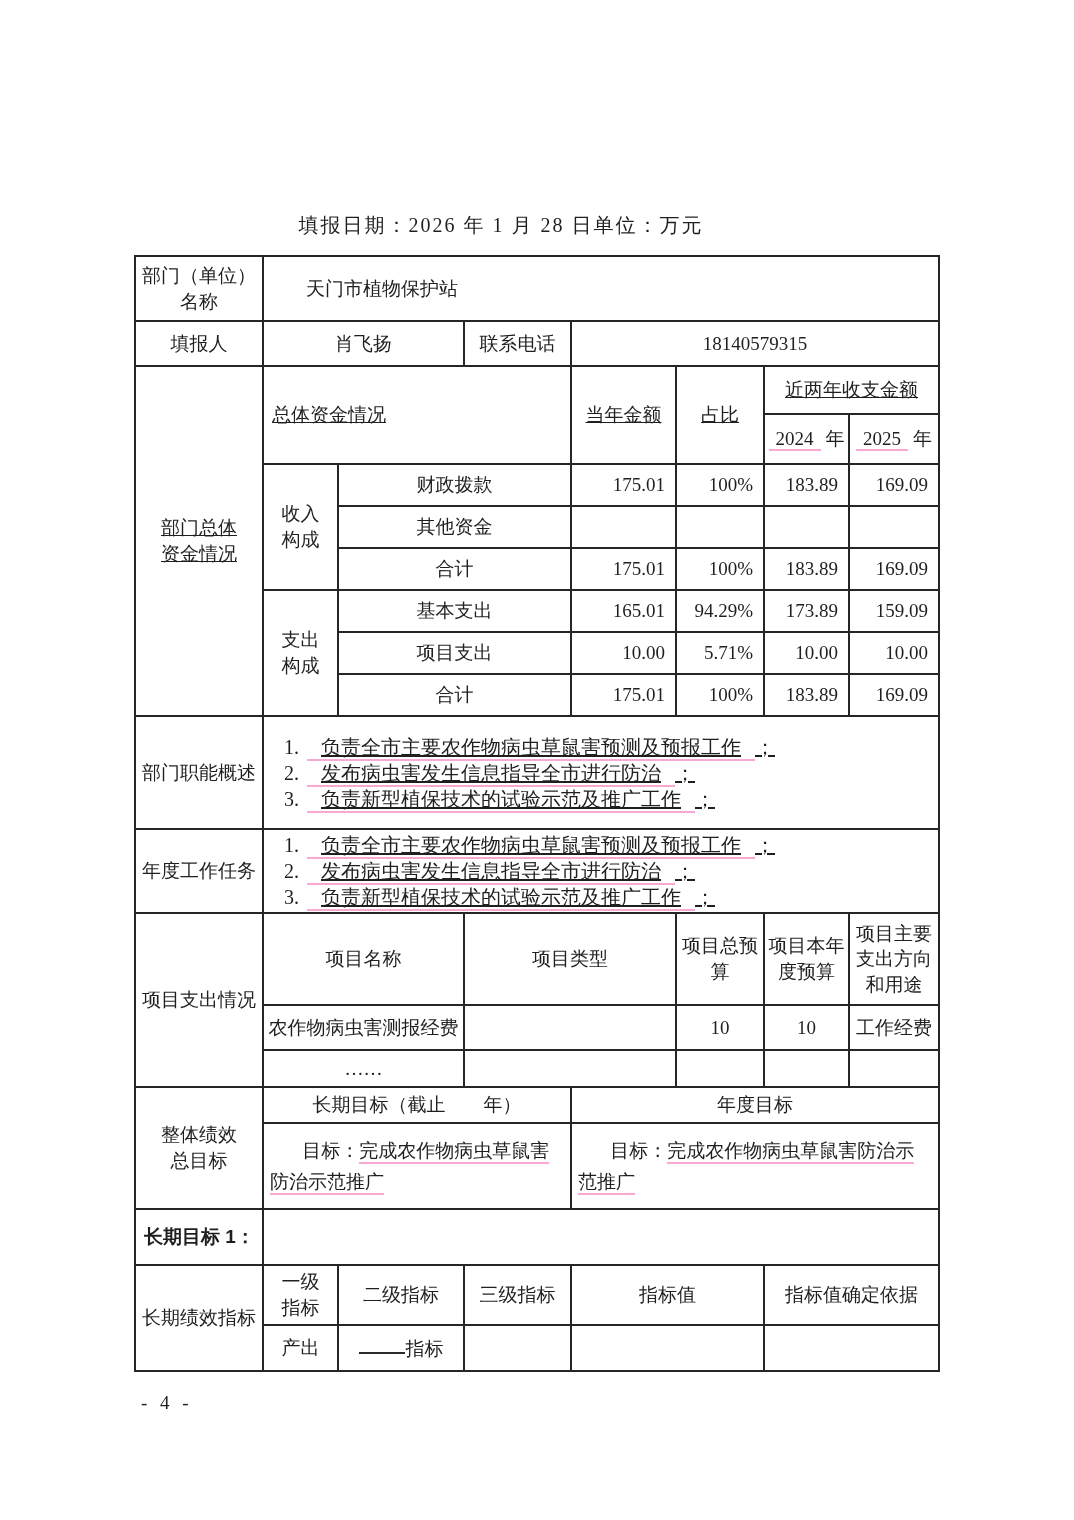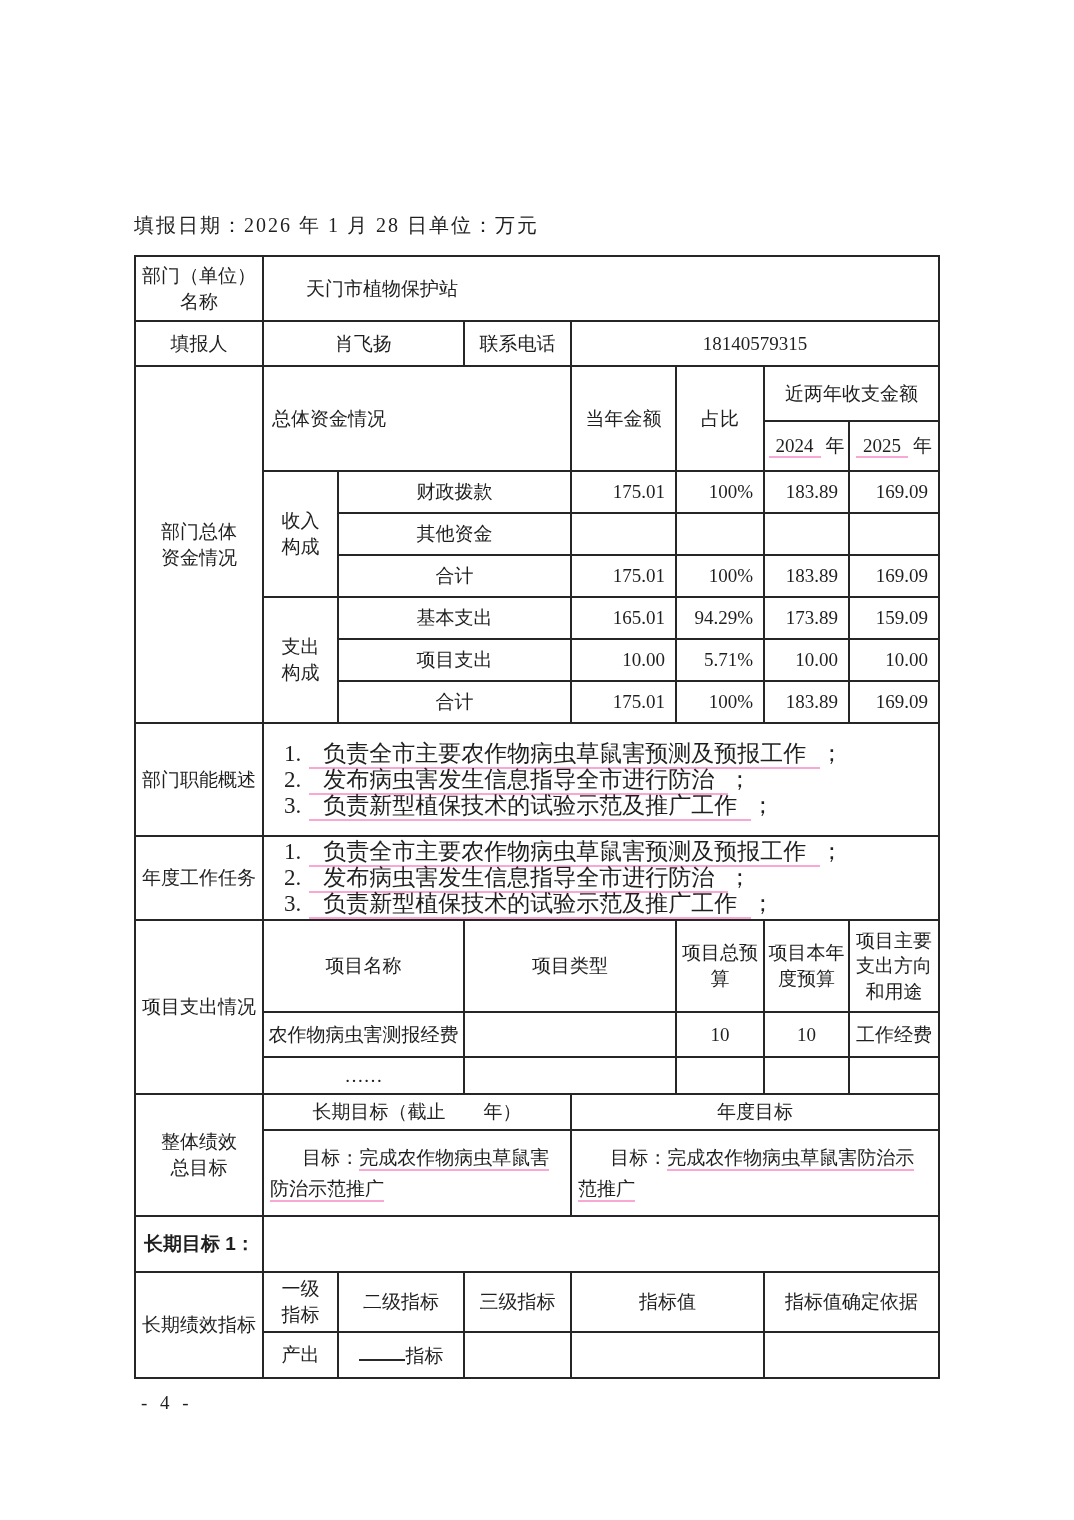--- a/index.html
+++ b/index.html
@@ -4,21 +4,21 @@
 <style>
   * { margin:0; padding:0; box-sizing:border-box; }
   html,body { background:#ffffff; }
   body {
     width:1074px; height:1520px; position:relative;
     font-family:"Liberation Serif","DejaVu Serif",serif;
     color:#1f1f1f;
   }
   .topline {
     position:absolute; left:134px; top:212px; width:804px;
-    display:flex; justify-content:flex-start; align-items:baseline;
+    display:flex; justify-content:center; align-items:baseline;
     font-size:20px; letter-spacing:2px; padding-right:70px;
   }
   table.form {
     position:absolute; left:134px; top:255px; width:804px;
     border-collapse:collapse; table-layout:fixed;
   }
   td {
     border:2px solid #262626;
     font-size:19px; text-align:center; vertical-align:middle;
     padding:2px 3px; overflow:hidden;
@@ -27,36 +27,36 @@
   .left { text-align:left; }
   .pad40 { padding-left:42px; }
   .pad6  { padding-left:8px; }
   .num { text-align:right; padding-right:10px; }
   .u { border-bottom:2px solid #f9a8d4; padding-bottom:1px; }
   .unum { padding:0 7px; }
   .ys { margin-left:5px; }
   
   .r1  td { height:65px; }
   .r2  td { height:45px; }
-  .r3a td { height:55px; }
+  .r3a td { height:48px;text-decoration:underline; }
   .r3b td { height:50px; }
   .rf  td { height:42px; }
   .r10 td { height:113px; }
   .r11 td { height:78px; }
   .r12 td { height:92px; line-height:1.35; }
   .r13 td { height:45px; }
   .r14 td { height:37px; }
   .r15 td { height:36px; }
   .r16 td { height:86px; }
   .r17 td { height:56px; }
   .r18 td { height:60px; line-height:1.35; }
   .r19 td { height:46px; }
   
   .fnCell { text-align:left; padding-left:20px; }
-  .fn-line { font-size:23px; line-height:26px; white-space:nowrap; }
+  .fn-line { font-size:20px; line-height:26px; white-space:nowrap;text-decoration:underline; }
   .fn-no { display:inline-block; }
   .fn-text { margin-left:8px; padding:0 14px 1px 14px; }
   
   .goalCell { text-align:left; padding:4px 8px 4px 6px;margin-top:13px; }
   .goalCell p { text-indent:1.7em; line-height:31px; font-size:19px; }
   
   .boldlabel {
     font-family:"Liberation Sans","DejaVu Sans",sans-serif;
     font-weight:bold; text-align:left; padding-left:8px; font-size:19px;
   }

